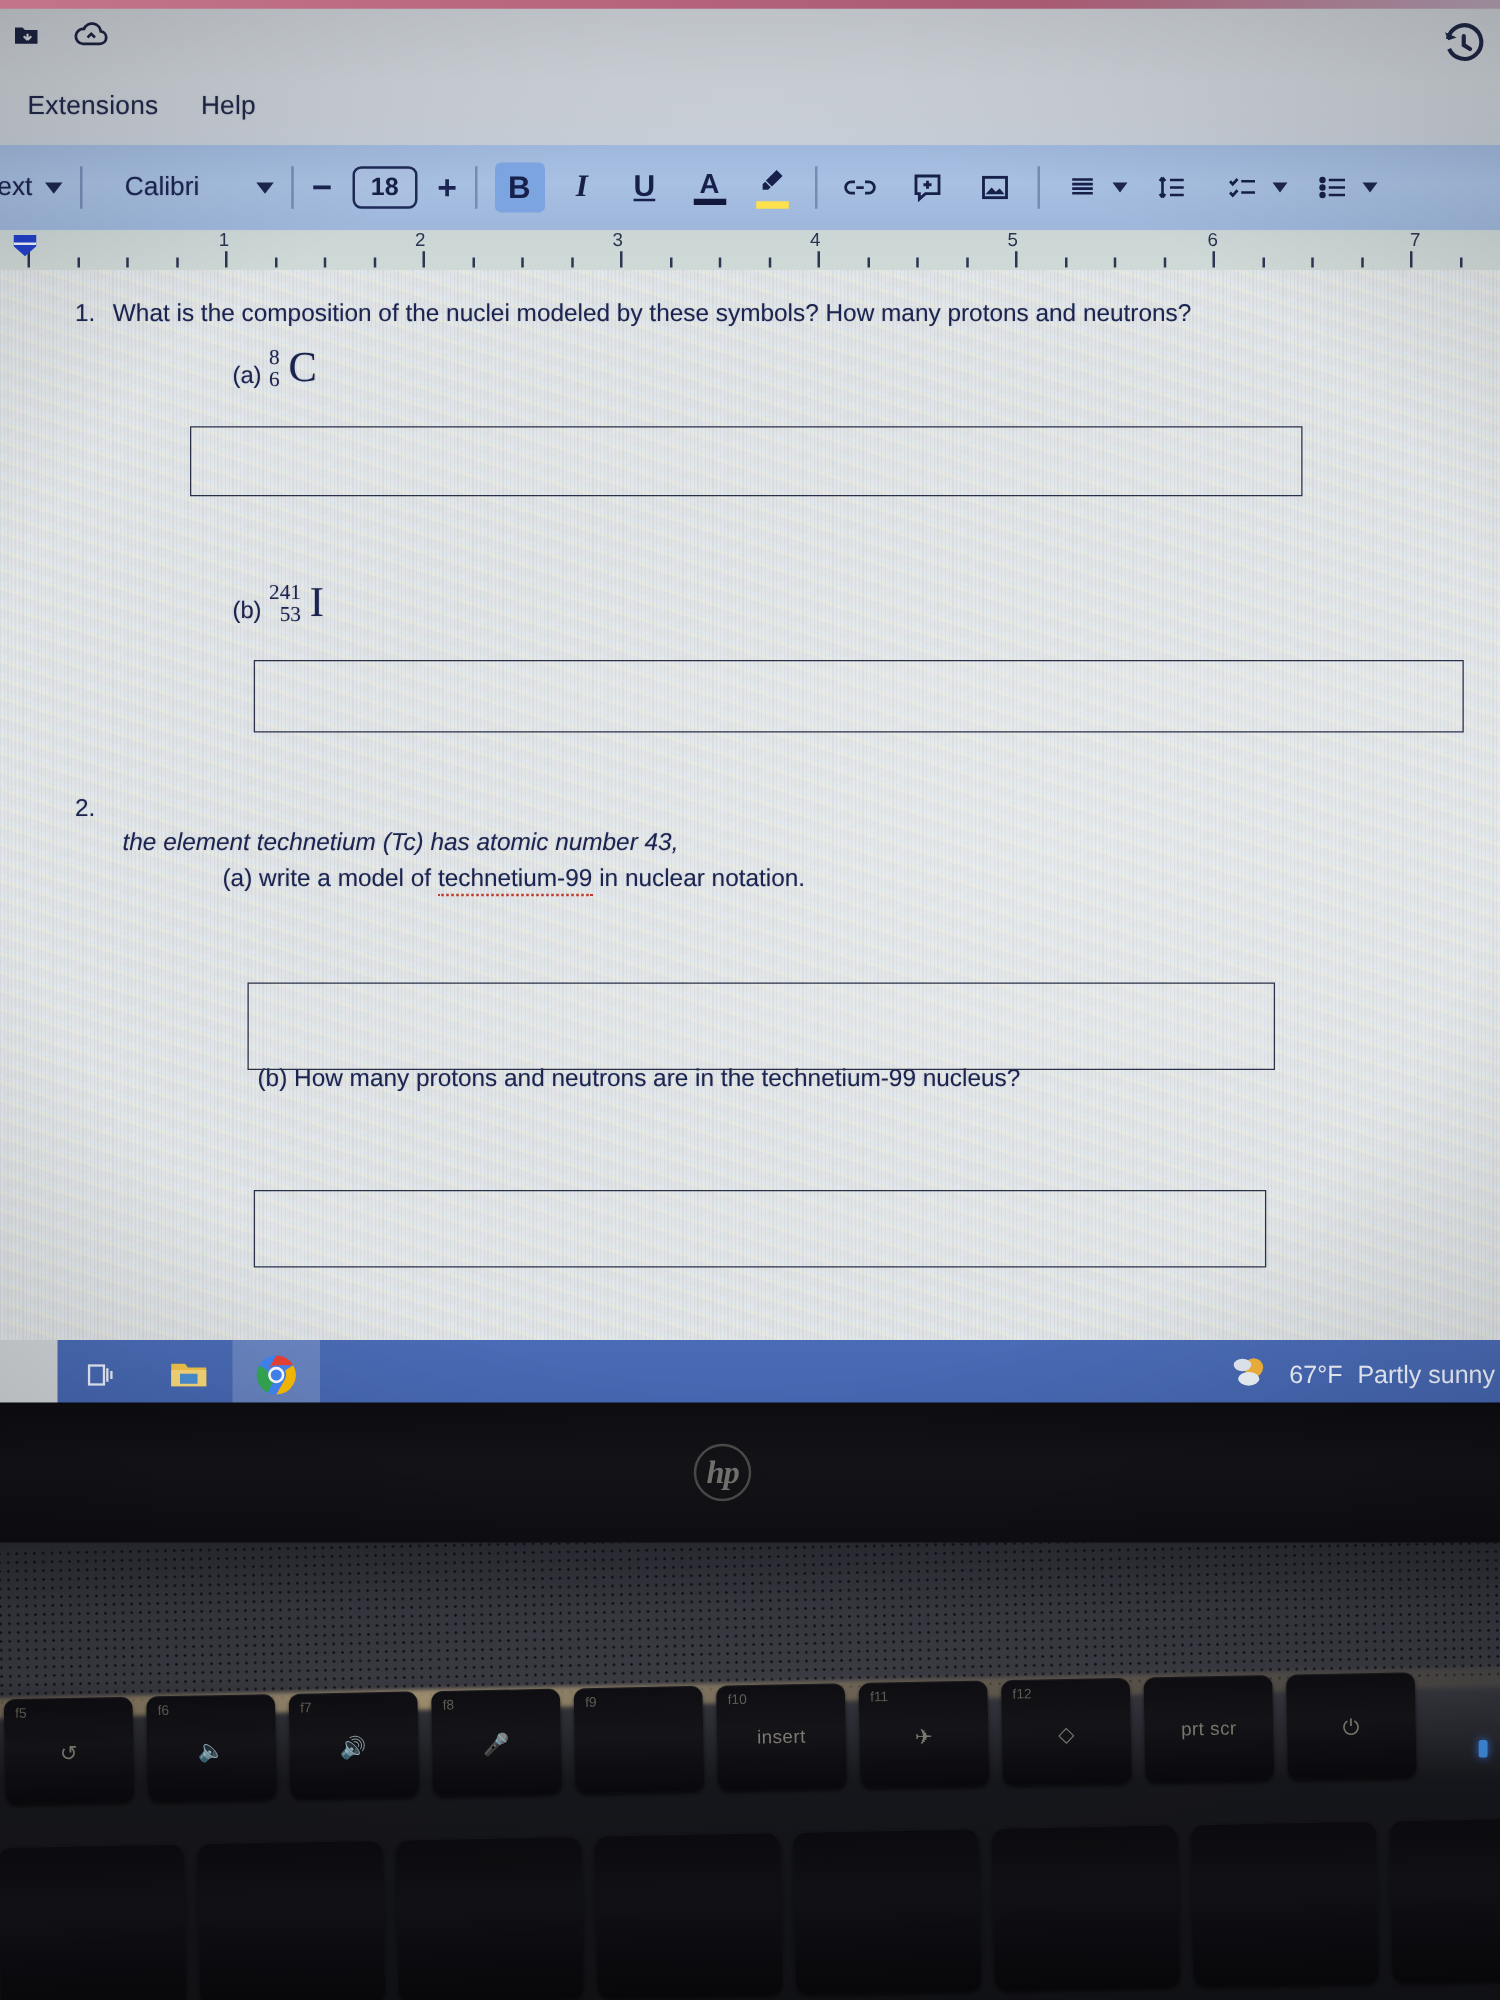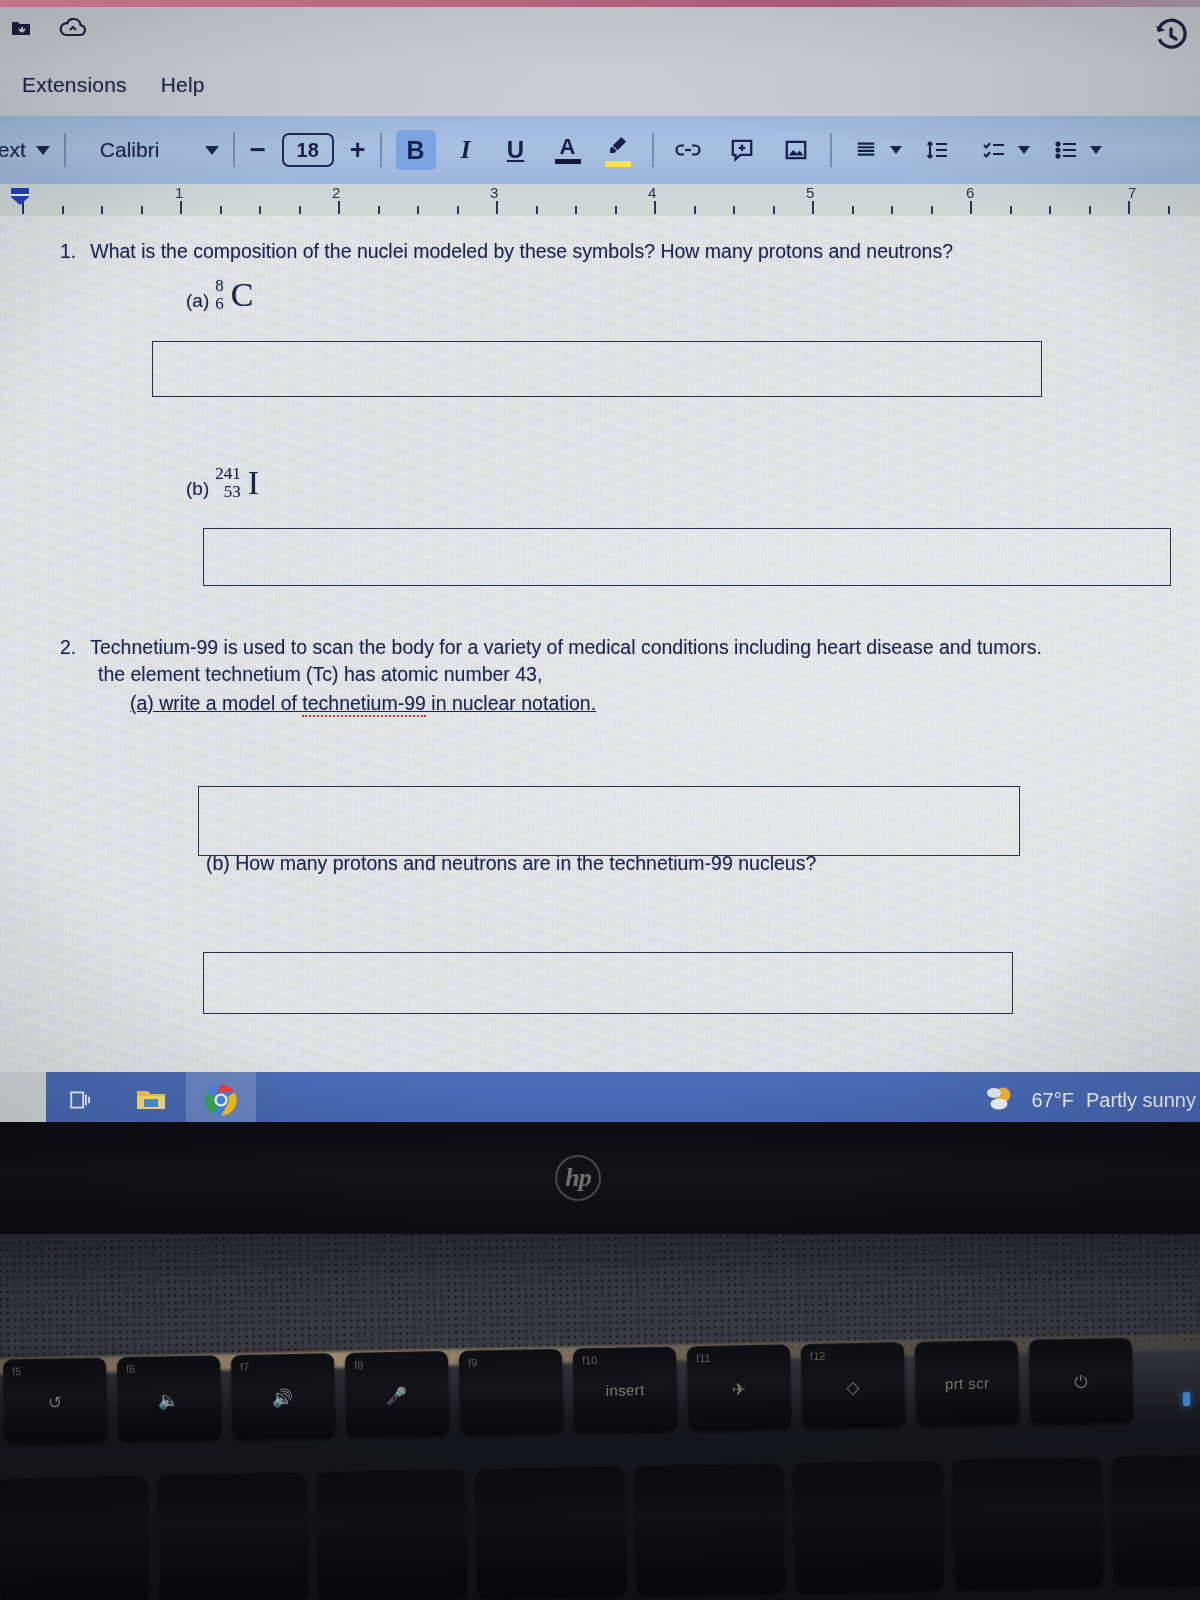--- a/index.html
+++ b/index.html
@@ -142,22 +142,22 @@
     align-self: center;
   }
 
   .ansbox {
     position: absolute; border: 1.6px solid #2a3048; background: rgba(255,255,255,.04);
     z-index: 4;
   }
 
   .q2-block { position: absolute; left: 60px; top: 420px; width: 1130px; }
   .q2-l1 { display: flex; gap: 14px; }
-  .q2-l2 { margin-left: 38px; margin-top: 4px; }
-  .q2-a { margin-left: 70px; margin-top: 6px; text-decoration: underline; }
+  .q2-l2 { margin-left: 38px; margin-top: 4px; font-style: italic; }
+  .q2-a { margin-left: 118px; margin-top: 6px; }
   .q2-b { position: absolute; left: 206px; top: 636px; }
 
   .sp-underline {
     text-decoration: none;
     border-bottom: 2px dotted #c0392b;
     padding-bottom: 1px;
   }
 
   
   .taskbar {
@@ -473,21 +473,20 @@
             <span class="atomic">53</span>
           </span>
           <span class="sym">I</span>
         </div>
 
         <div class="ansbox" style="left:203px; top:312px; width:968px; height:58px;"></div>
 
         <div class="q2-block">
           <div class="q2-l1">
             <span class="qnum">2.</span>
-            <span>Technetium-99 is used to scan the body for a variety of medical conditions including heart disease and tumors.</span>
           </div>
           <div class="q2-l2">the element technetium (Tc) has atomic number 43,</div>
           <div class="q2-a">
             <span>(a) write a model of </span><span class="sp-underline">technetium-99</span><span> in nuclear notation.</span>
           </div>
         </div>
 
         <div class="ansbox" style="left:198px; top:570px; width:822px; height:70px;"></div>
 
         <div class="q2-b">(b) How many protons and neutrons are in the technetium-99 nucleus?</div>

